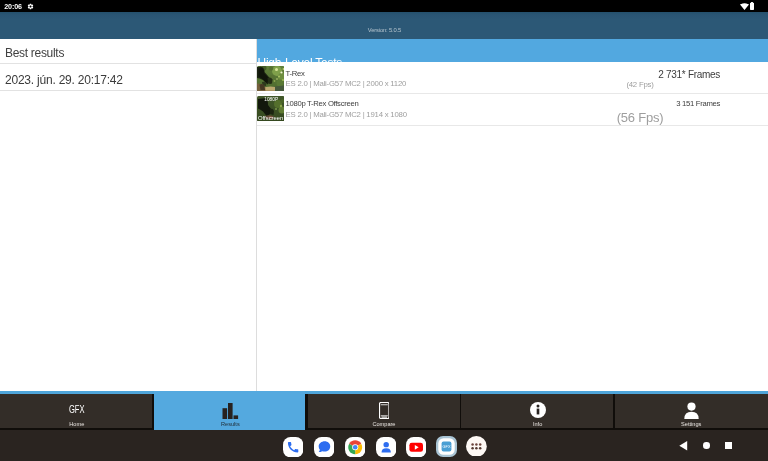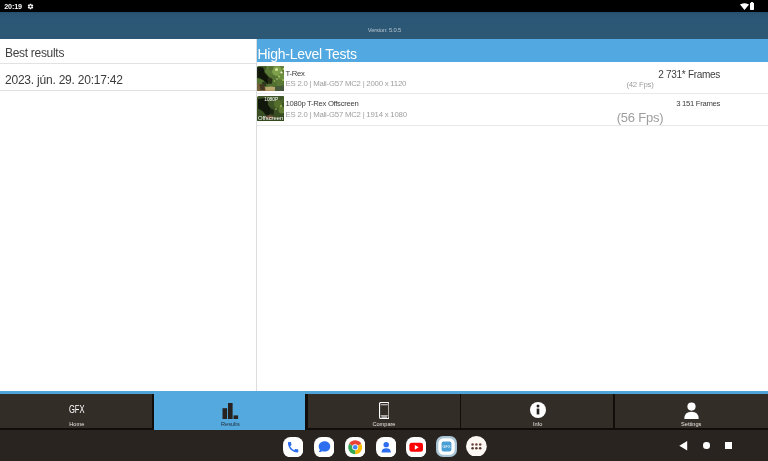--- a/index.html
+++ b/index.html
@@ -1,42 +1,42 @@
 <!DOCTYPE html>
 <html><head><meta charset="utf-8"><style>
 *{margin:0;padding:0;box-sizing:border-box}
 html,body{width:768px;height:461px;overflow:hidden;background:#fff;font-family:"Liberation Sans",sans-serif;position:relative;-webkit-font-smoothing:antialiased}
 body{will-change:transform;transform:translateZ(0)}
 .abs{position:absolute}
 </style></head>
 <body>
 
 <div class="abs" style="left:0;top:0;width:768px;height:12px;background:#000"></div>
-<div class="abs" style="left:4.2px;top:2px;color:#fff;font-size:7.2px;font-weight:bold;letter-spacing:-.15px">20:19</div>
+<div class="abs" style="left:4.2px;top:2px;color:#fff;font-size:7.2px;font-weight:bold;letter-spacing:-.15px">20:06</div>
 <svg class="abs" style="left:26.5px;top:2.7px" width="7" height="7" viewBox="0 0 24 24">
     <path fill="#fff" d="M19.14 12.94c.04-.3.06-.61.06-.94 0-.32-.02-.64-.07-.94l2.03-1.58c.18-.14.23-.41.12-.61l-1.92-3.32c-.12-.22-.37-.29-.59-.22l-2.39.96c-.5-.38-1.03-.7-1.62-.94l-.36-2.54c-.04-.24-.24-.41-.48-.41h-3.84c-.24 0-.43.17-.47.41l-.36 2.54c-.59.24-1.13.57-1.62.94l-2.39-.96c-.22-.08-.47 0-.59.22L2.74 8.87c-.12.21-.08.47.12.61l2.03 1.58c-.05.3-.09.63-.09.94s.02.64.07.94l-2.03 1.58c-.18.14-.23.41-.12.61l1.92 3.32c.12.22.37.29.59.22l2.39-.96c.5.38 1.03.7 1.62.94l.36 2.54c.05.24.24.41.48.41h3.84c.24 0 .44-.17.47-.41l.36-2.54c.59-.24 1.13-.56 1.62-.94l2.39.96c.22.08.47 0 .59-.22l1.92-3.32c.12-.22.07-.47-.12-.61l-2.01-1.58zM12 15.6c-1.98 0-3.6-1.62-3.6-3.6s1.62-3.6 3.6-3.6 3.6 1.62 3.6 3.6-1.62 3.6-3.6 3.6z"></path>
   </svg>
 <svg class="abs" style="left:739.5px;top:2.8px" width="9" height="7" viewBox="0 0 24 18">
     <path fill="#fff" d="M12 18L24 3.6C23.7 3.4 19.2 0 12 0S.3 3.4 0 3.6L12 18z"></path>
   </svg>
 <svg class="abs" style="left:749px;top:2.3px" width="6" height="8" viewBox="0 0 12 16">
     <path fill="#fff" d="M8.7 1.3H7.8V0H4.2v1.3H3.3c-.7 0-1.3.6-1.3 1.3v12.1c0 .7.6 1.3 1.3 1.3h5.4c.7 0 1.3-.6 1.3-1.3V2.6c0-.7-.6-1.3-1.3-1.3z"></path>
   </svg>
 
 <div class="abs" style="left:0;top:12px;width:768px;height:26.5px;background:linear-gradient(#24506c,#2a5574 3px,#2c5876 8px)"></div>
 <div class="abs" style="left:0.5px;top:27.2px;width:768px;text-align:center;color:#b5c4ce;font-size:5.8px;letter-spacing:-.15px">Version: 5.0.5</div>
 
 <div class="abs" style="left:5px;top:45.6px;color:#414141;font-size:12px;letter-spacing:-.3px">Best results</div>
 <div class="abs" style="left:0;top:63px;width:256px;height:1px;background:#e2e2e2"></div>
 <div class="abs" style="left:5px;top:73px;color:#3b3b3b;font-size:12px;letter-spacing:-.22px">2023. jún. 29. 20:17:42</div>
 <div class="abs" style="left:0;top:89.5px;width:256px;height:1px;background:#e2e2e2"></div>
 <div class="abs" style="left:256px;top:38.5px;width:1px;height:352.7px;background:#ddd"></div>
 
 <div class="abs" style="left:257px;top:38.5px;width:511px;height:23.7px;background:#52a8e0"></div>
-<div class="abs" style="left:257.5px;top:46px;color:#fff;font-size:14px;letter-spacing:-.25px">High-Level Tests</div>
+<div class="abs" style="left:257.5px;top:56px;color:#fff;font-size:12px;letter-spacing:-.25px">High-Level Tests</div>
 
 <svg class="abs" style="left:256.5px;top:66px" width="27.5" height="25" viewBox="0 0 27.5 25">
  <defs>
       <linearGradient id="g1" x1="0" y1="0" x2="0" y2="1">
         <stop offset="0" stop-color="#61803a"></stop>
         <stop offset="1" stop-color="#4c6a2e"></stop>
       </linearGradient>
     </defs>
  <rect width="27.5" height="25" rx="1.5" fill="url(#g1)"></rect>
  <circle cx="20" cy="5" r="5" fill="#7fa04a"></circle>

